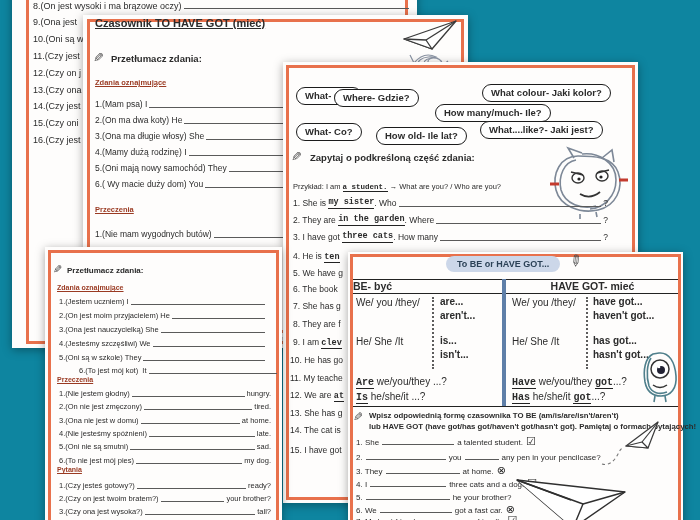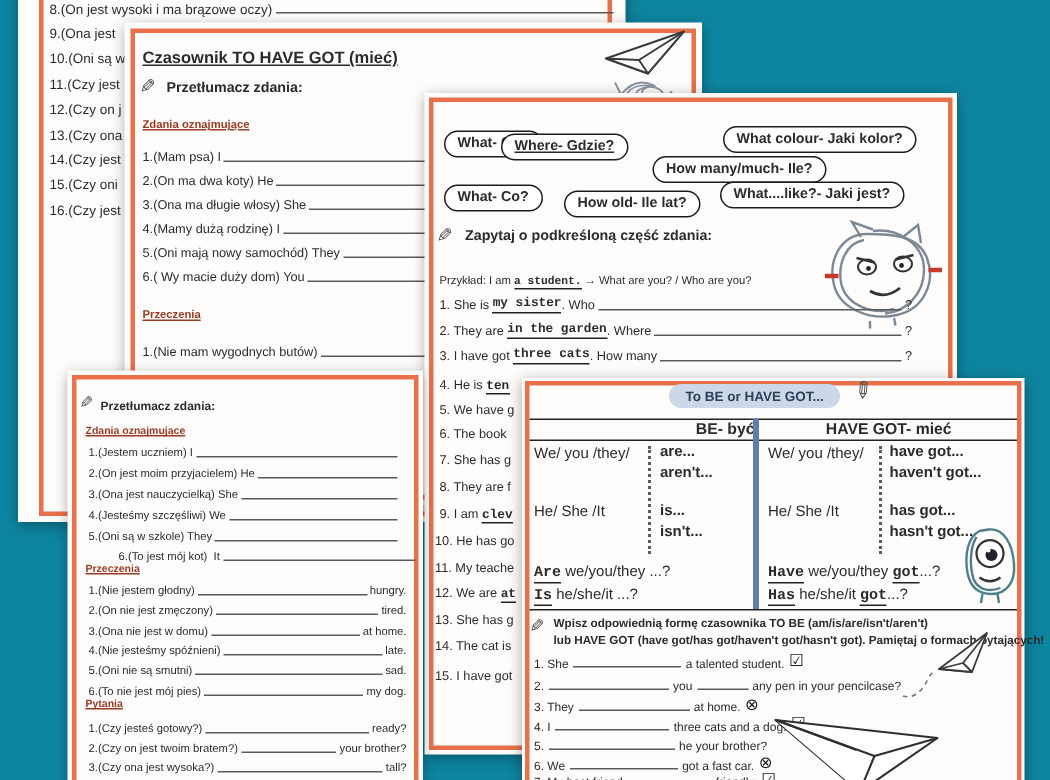--- a/index.html
+++ b/index.html
@@ -46,21 +46,21 @@
     <div class="abs f9" style="left:21px;top:63px;">11.(Czy jest</div>
     <div class="abs f9" style="left:21px;top:80px;">12.(Czy on j</div>
     <div class="abs f9" style="left:21px;top:97px;">13.(Czy ona</div>
     <div class="abs f9" style="left:21px;top:113px;">14.(Czy jest</div>
     <div class="abs f9" style="left:21px;top:130px;">15.(Czy oni</div>
     <div class="abs f9" style="left:21px;top:147px;">16.(Czy jest</div>
   </div>
 
   <div class="sheet" style="left:83px;top:15px;width:385px;height:322px;">
     <div class="frame" style="inset:4px;"></div>
-    <div class="abs f11 b u" style="left:12px;top:18px;">Czasownik TO HAVE GOT (mieć)</div>
+    <div class="abs f11 b u" style="left:12px;top:2px;">Czasownik TO HAVE GOT (mieć)</div>
     <span class="pencil" style="left:10px;top:36px;">✎</span>
     <div class="abs f95 b" style="left:28px;top:39px;">Przetłumacz zdania:</div>
     <div class="abs f75 sec" style="left:12px;top:64px;">Zdania oznajmujące</div>
 
     <div class="row f85" style="left:12px;top:84px;width:348px;">
       <span>1.(Mam psa) I</span>
         <span class="bl"></span>
       </div>
     <div class="row f85" style="left:12px;top:100px;width:348px;">
       <span>2.(On ma dwa koty) He</span>
@@ -98,21 +98,21 @@
       <path d="M12,40 l4,8 M16,48 q10,-12 22,-6 q-12,2 -6,8 q10,4 18,-4" fill="none" stroke="#8a93a3" stroke-width="1.2"></path>
       <path d="M20,50 a12,7 0 0 1 24,-2 a9,5 0 0 0 -18,0" fill="none" stroke="#8a93a3" stroke-width="1.1"></path>
     </svg>
   </div>
 
   <div class="sheet" style="left:283px;top:62px;width:355px;height:441px;">
     <div class="frame" style="inset:3px;"></div>
 
     <div class="pill" style="left:13px;top:25px;">What- Co?</div>
     <div class="pill" style="left:199px;top:22px;">What colour- Jaki kolor?</div>
-    <div class="pill" style="left:51px;top:27px;text-decoration:underline;">Where- Gdzie?</div>
+    <div class="pill" style="left:51px;top:27px;">Where- Gdzie?</div>
     <div class="pill" style="left:152px;top:42px;">How many/much- Ile?</div>
     <div class="pill" style="left:13px;top:61px;">What- Co?</div>
     <div class="pill" style="left:93px;top:65px;">How old- Ile lat?</div>
     <div class="pill" style="left:197px;top:59px;">What....like?- Jaki jest?</div>
 
     <span class="pencil" style="left:8px;top:88px;">✎</span>
     <div class="abs f95 b" style="left:27px;top:91px;">Zapytaj o podkreśloną część zdania:</div>
 
     <svg style="left:263px;top:84px;" width="86" height="74" viewBox="0 0 86 74">
       <g fill="none" stroke="#7d8897" stroke-width="1.6">
@@ -259,21 +259,21 @@
   </div>
 
   <div class="sheet" style="left:348px;top:252px;width:335px;height:278px;">
     <div class="frame" style="inset:2px;"></div>
 
     <div class="badge" style="left:98px;top:4px;">To BE or HAVE GOT...</div>
     <span class="pencil" style="left:222px;top:0px;transform:scaleX(-1) rotate(40deg);font-size:15px;">✎</span>
 
     <div class="hline" style="left:5px;top:27px;width:325px;"></div>
     <div class="hline" style="left:5px;top:41px;width:325px;"></div>
-    <div class="abs f105 b" style="left:5px;top:28px;width:150px;text-align:right;">BE- być</div>
+    <div class="abs f105 b" style="left:5px;top:28px;width:150px;text-align:left;">BE- być</div>
     <div class="abs f105 b" style="left:159px;top:28px;width:171px;text-align:center;">HAVE GOT- mieć</div>
     <div class="vdiv" style="left:154px;top:27px;height:127px;"></div>
 
     <div class="dots" style="left:84px;top:45px;height:72px;"></div>
     <div class="dots" style="left:238px;top:45px;height:72px;"></div>
 
     <div class="abs f10" style="left:8px;top:45px;">We/ you /they/</div>
     <div class="abs f10 b" style="left:92px;top:44px;">are...</div>
     <div class="abs f10 b" style="left:92px;top:58px;">aren't...</div>
     <div class="abs f10" style="left:8px;top:84px;">He/ She /It</div>

